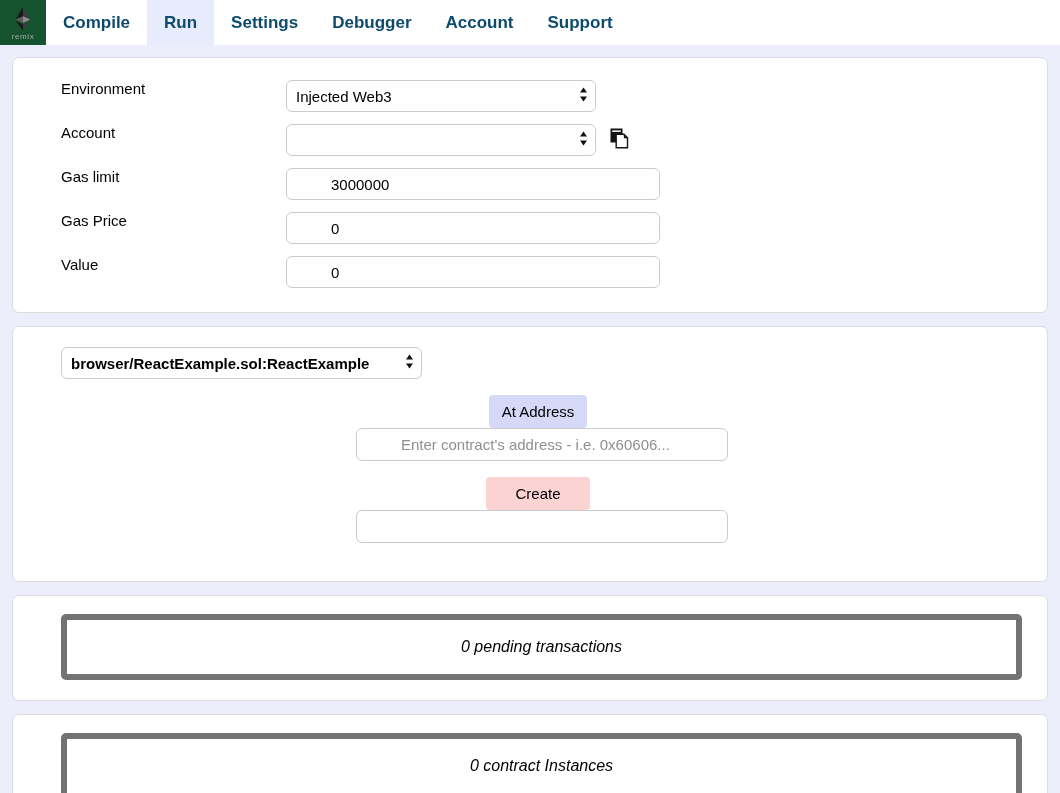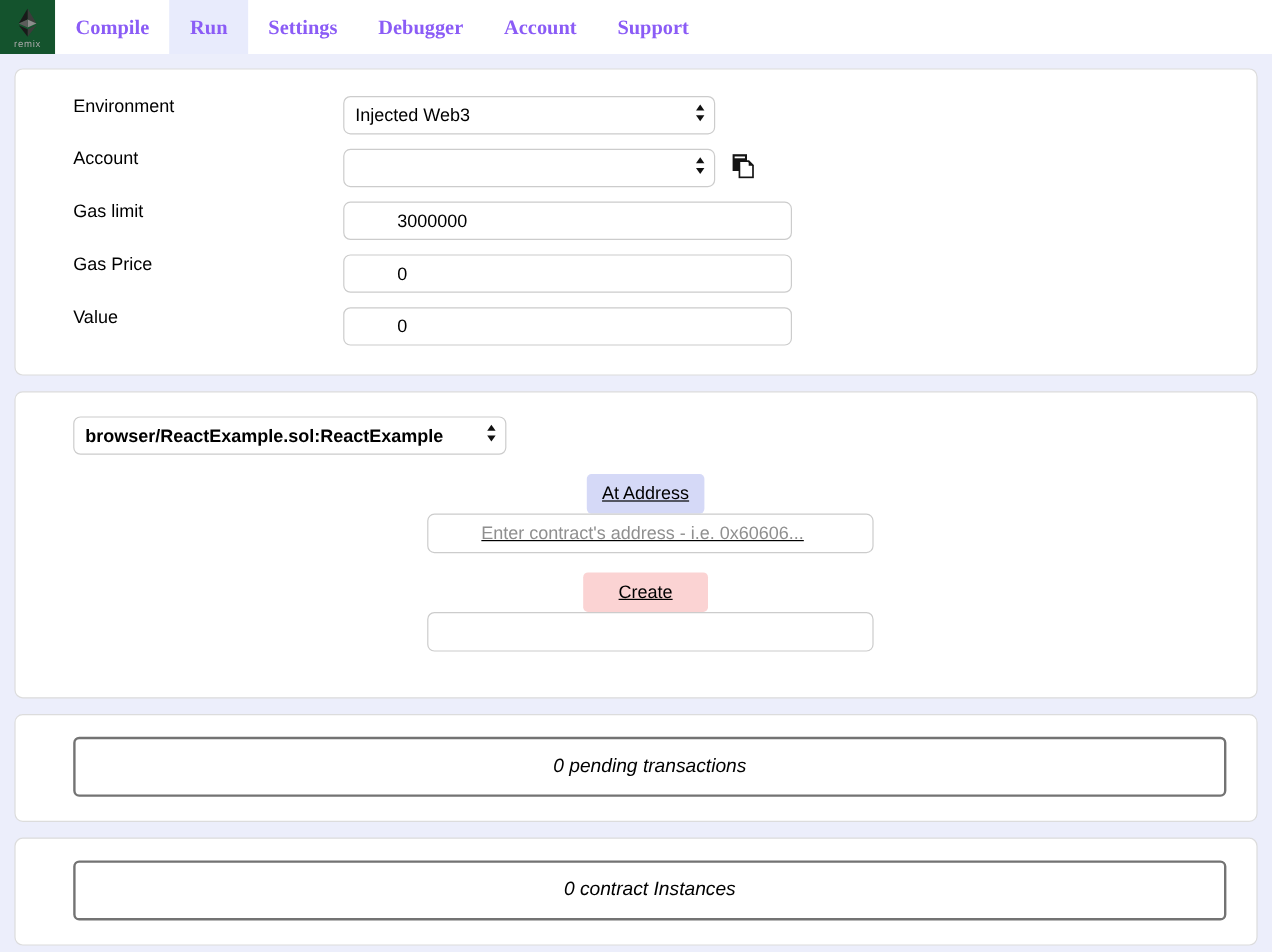--- a/index.html
+++ b/index.html
@@ -47,25 +47,24 @@
     display: flex;
     align-items: stretch;
   }
   .tab {
     display: flex;
     align-items: center;
     justify-content: center;
     padding: 0 17px;
     font-size: 17px;
     font-weight: bold;
-    color: #8b5cf6;
+    color: #0c4a6e;
     background: #ffffff;
     cursor: pointer;
     white-space: nowrap;
-    font-family: Liberation Serif, serif;
   }
   .tab.active {
     background: #e8ebfc;
   }
   .tabbar-filler {
     flex: 1;
     background: #ffffff;
   }
 
   
@@ -142,21 +141,21 @@
   input.field { width: 374px; padding-left: 44px; }
   input.field::placeholder { color: #8f8f8f; }
 
   .copy-icon {
     margin-left: 14px;
     cursor: pointer;
     display: block;
   }
 
   
-  .contract { padding: 20px 24px 22px 24px; text-decoration: underline; }
+  .contract { padding: 20px 24px 22px 24px; }
   .contract-select-holder { margin-bottom: 16px; padding-left: 24px; }
   select.contract-select {
     font-weight: bold;
     width: 361px;
     padding-right: 26px;
   }
   .action-row {
     display: flex;
     align-items: center;
     margin-bottom: 16px;
@@ -176,23 +175,23 @@
     margin-right: 8px;
     white-space: nowrap;
   }
   .btn-at { background: #d5d9f7; }
   .btn-create { background: #fbd3d3; width: 104px; }
   .action-row input.field { width: 372px; height: 33px; }
 
   
   .info { padding: 18px 24px 20px 24px; }
   .info-box {
-    border: 2px solid #737373;
+    border: 6px solid #737373;
     border-radius: 5px;
-    height: 50px;
+    height: 66px;
     display: flex;
     align-items: center;
     justify-content: center;
     margin-left: 24px;
     margin-right: 1px;
   }
   .info-text {
     font-style: italic;
     font-size: 16px;
     color: #000;

